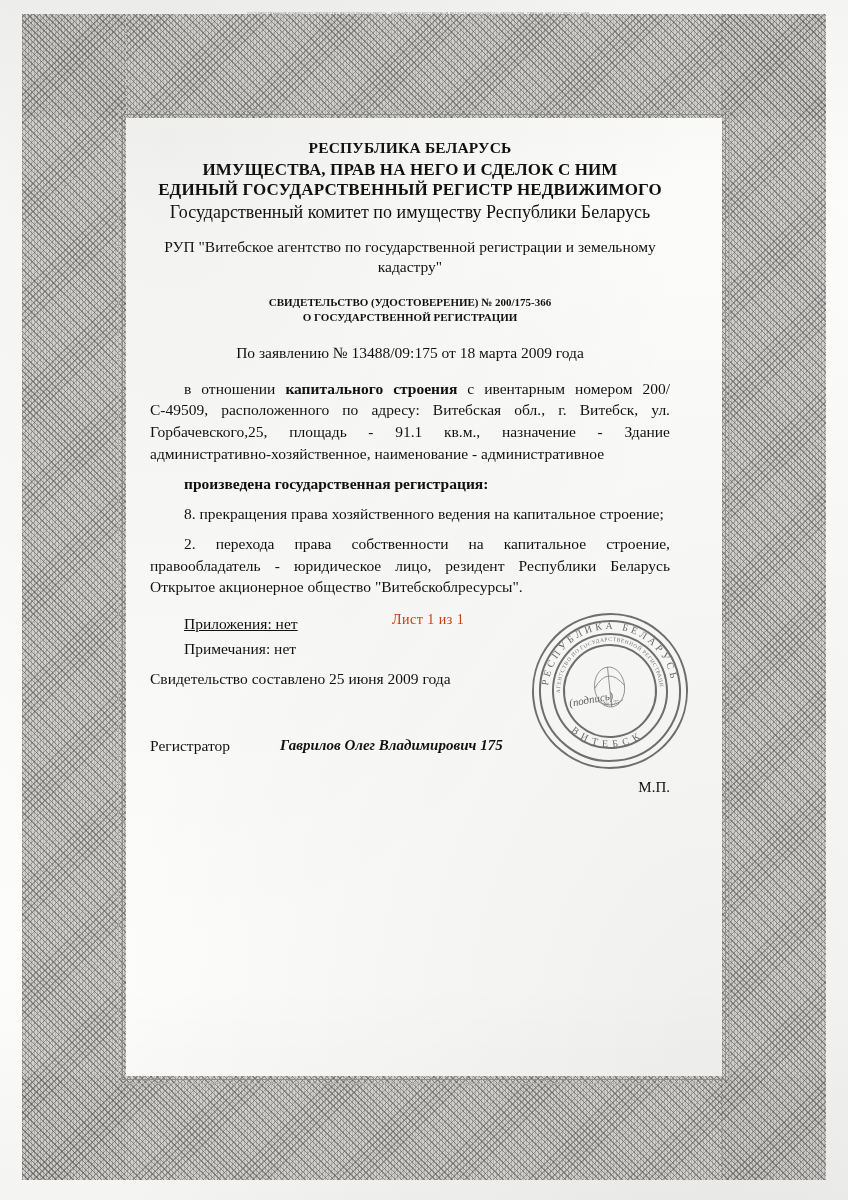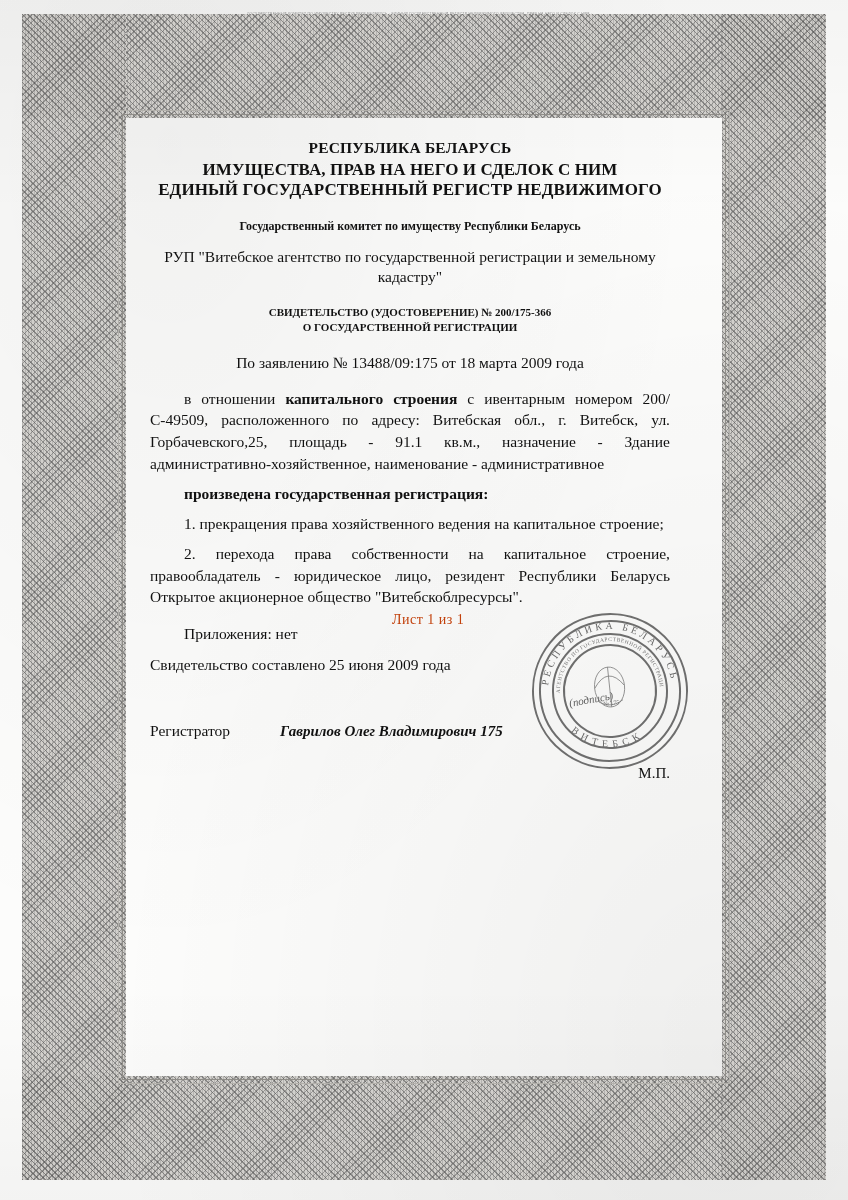--- a/index.html
+++ b/index.html
@@ -111,23 +111,23 @@
     letter-spacing: 0.2px;
     margin-bottom: 1px;
   }
   .t-title2 {
     font-weight: bold;
     font-size: 17px;
     line-height: 1.2;
     letter-spacing: 0.1px;
   }
   .t-title3 {
-    font-weight: bold;
-    font-size: 12px;
-    margin-top: 19px;
+    font-weight: normal;
+    font-size: 18px;
+    margin-top: 1px;
   }
   .t-rup {
     font-size: 15.5px;
     margin-top: 12px;
     line-height: 1.3;
     padding: 0 14px;
   }
   .t-cert {
     font-weight: bold;
     font-size: 11px;
@@ -149,20 +149,21 @@
   .para-tight { margin-top: 9px; }
   .list-item {
     margin-top: 8px;
     text-align: justify;
     text-indent: 34px;
     line-height: 1.4;
   }
   .annex {
     margin-top: 16px;
     text-indent: 34px;
+    text-decoration: underline;
   }
   .annex2 {
     margin-top: 4px;
     text-indent: 34px;
   }
   .drawn {
     margin-top: 10px;
   }
   .reg-row {
     margin-top: 46px;
@@ -251,24 +252,25 @@
     <div class="center t-cert" style="margin-top:2px;">О ГОСУДАРСТВЕННОЙ РЕГИСТРАЦИИ</div>
 
     <div class="center t-app">По заявлению № 13488/09:175 от 18 марта 2009 года</div>
 
     <div class="para indent">
       <span>в отношении </span><span class="bold">капитального строения</span><span> с ивентарным номером 200/С-49509, расположенного по адресу: Витебская обл., г. Витебск, ул.  Горбачевского,25,  площадь -  91.1  кв.м.,  назначение - Здание административно-хозяйственное, наименование - административное</span>
     </div>
 
     <div class="para para-tight indent bold">произведена государственная регистрация:</div>
 
-    <div class="list-item">1. прекращения права хозяйственного ведения на капитальное строение;</div>
+    <div class="list-item">8. прекращения права хозяйственного ведения на капитальное строение;</div>
     <div class="list-item">2. перехода права собственности на капитальное строение, правообладатель - юридическое лицо, резидент Республики Беларусь Открытое акционерное общество "Витебскоблресурсы".</div>
 
     <div class="annex">Приложения: нет</div>
+    <div class="annex2">Примечания: нет</div>
 
     <div class="drawn">Свидетельство составлено 25 июня 2009 года</div>
 
     <div class="reg-row">
       <div class="reg-label">Регистратор</div>
       <div class="reg-name">Гаврилов Олег Владимирович 175</div>
     </div>
 
     <div class="mp">М.П.</div>
   </div>

